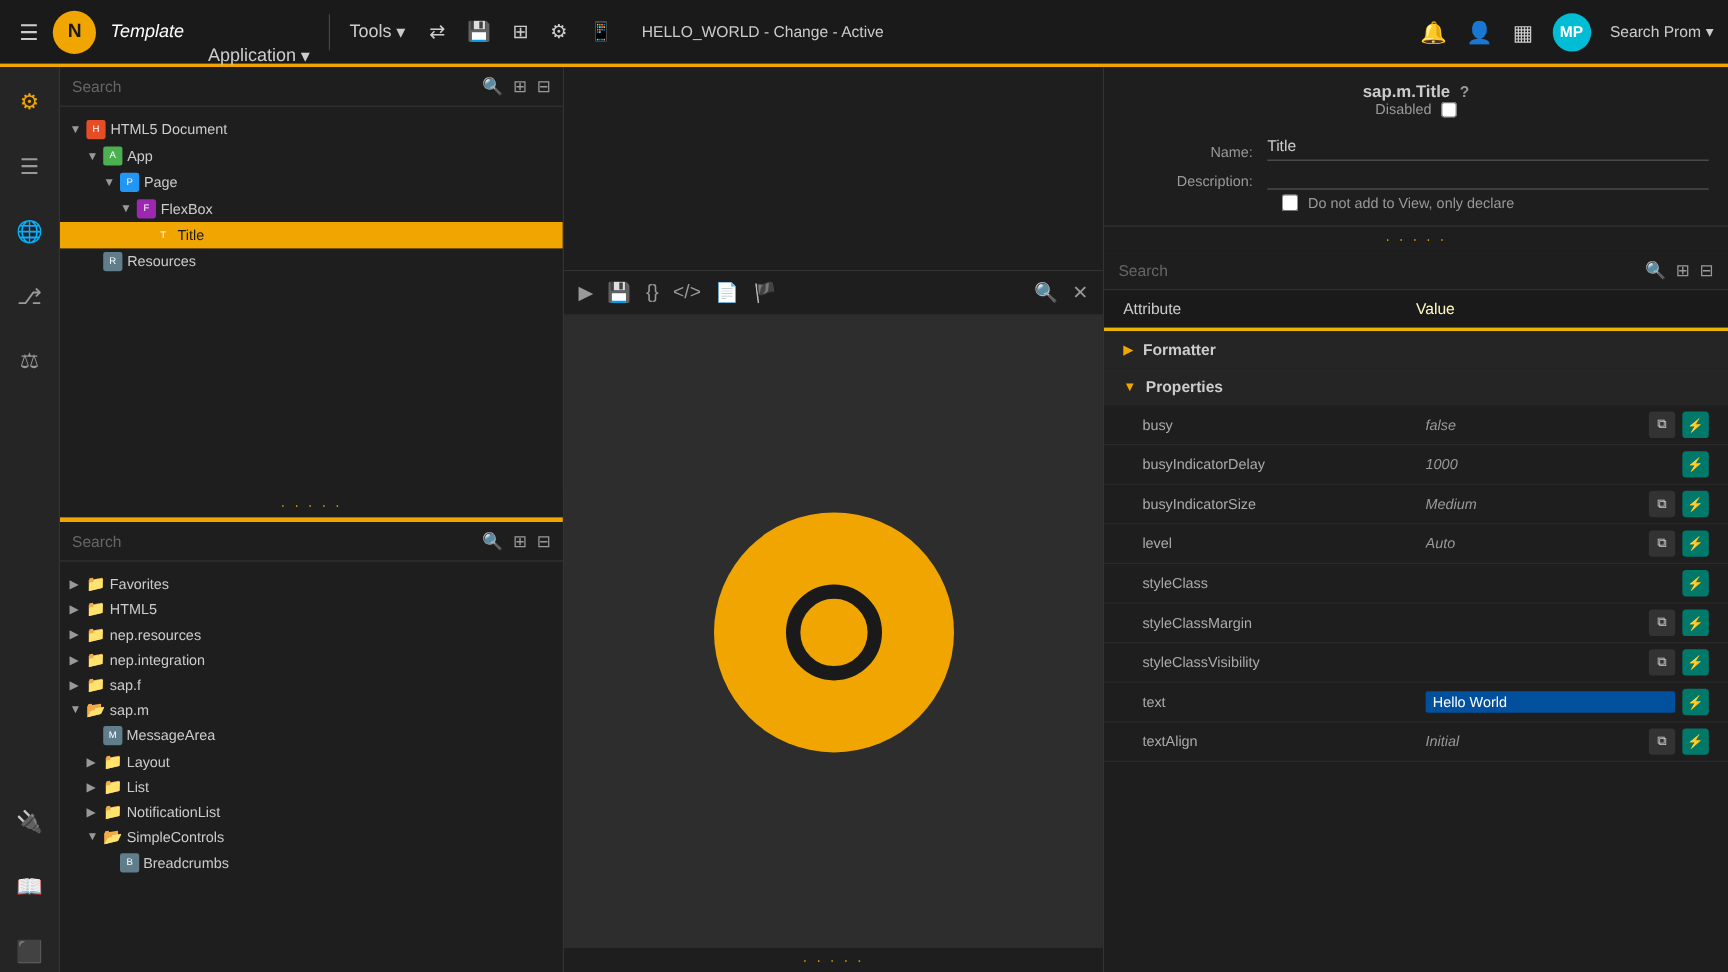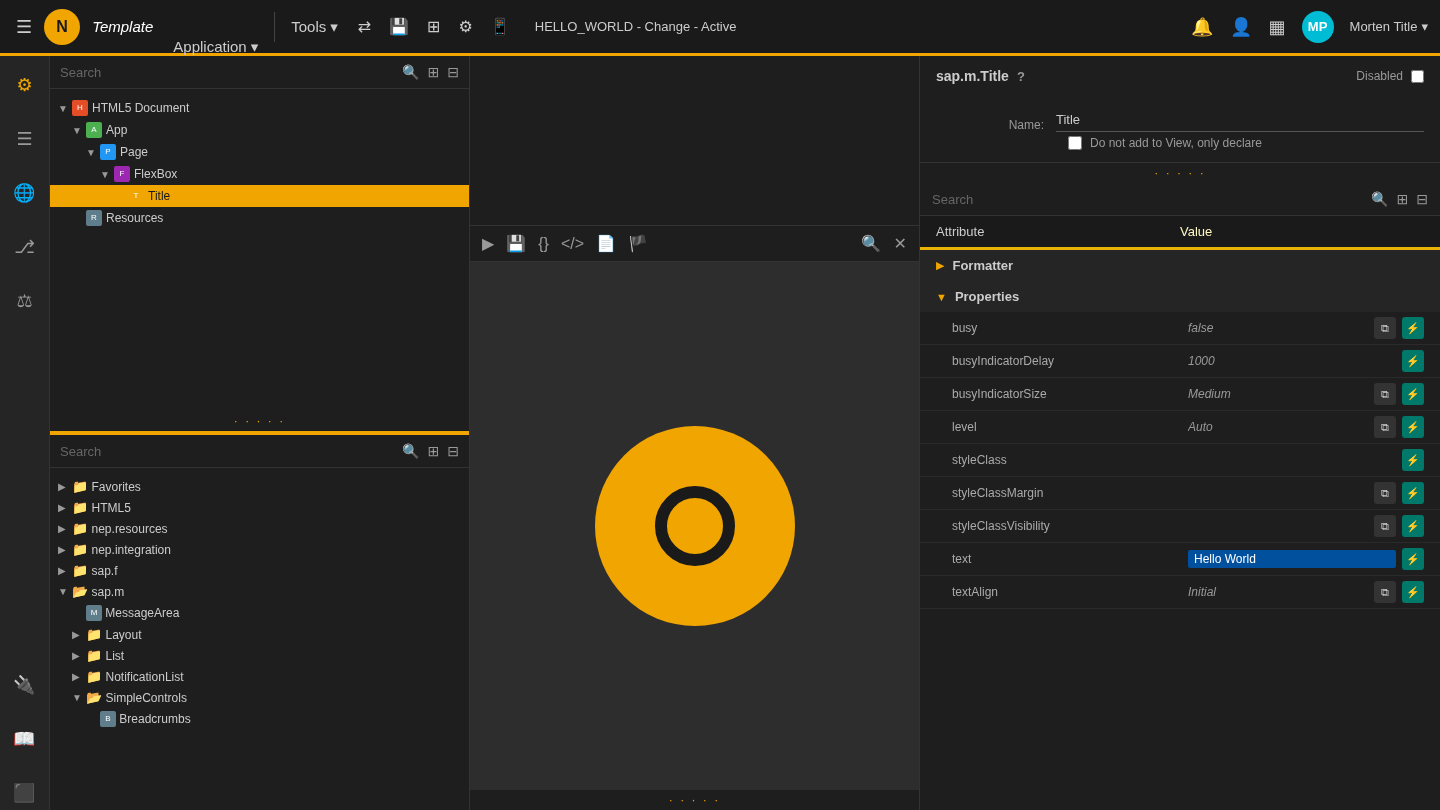--- a/index.html
+++ b/index.html
@@ -310,21 +310,22 @@
       flex-direction: column;
     }
     .right-panel-top {
       border-bottom: 1px solid #333;
       padding: 12px 16px;
     }
     .right-panel-header {
       display: flex;
       align-items: center;
       justify-content: space-between;
-      margin-bottom: 24px;
+      margin-bottom: 12px;
+      flex-direction: column;
     }
     .right-panel-title {
       display: flex;
       align-items: center;
       gap: 8px;
       font-size: 14px;
       color: #ccc;
       font-weight: 600;
     }
     .right-panel-title span.help {
@@ -548,21 +549,21 @@
     <span title="Deploy">⚙</span>
     <span title="Device">📱</span>
   </div>
   <span class="topbar-title">HELLO_WORLD - Change - Active</span>
   <div class="topbar-right">
     <span class="topbar-right-icon">🔔</span>
     <span class="topbar-right-icon">👤</span>
     <span class="topbar-right-icon">▦</span>
     <div class="topbar-avatar">MP</div>
     <div class="topbar-username">
-      <span>Morten Title</span>
+      <span>Search Prom</span>
       <span>▾</span>
     </div>
   </div>
 </div>
 
 <div class="main-layout">
 
   <div class="left-sidebar">
     <span class="sidebar-icon active">⚙</span>
     <span class="sidebar-icon">☰</span>
@@ -752,20 +753,24 @@
           </div>
           <div class="right-panel-disabled">
             <span>Disabled</span>
             <input type="checkbox" style="">
           </div>
         </div>
         <div class="form-row">
           <span class="form-label">Name:</span>
           <input class="form-input" type="text" value="Title" style="">
         </div>
+        <div class="form-row">
+          <span class="form-label">Description:</span>
+          <input class="form-input" type="text" style="">
+        </div>
         <div class="form-checkbox-row">
           <input type="checkbox" style="">
           <span class="form-checkbox-label">Do not add to View, only declare</span>
         </div>
       </div>
 
       <div class="right-panel-top-handle">
         <span class="drag-dots" style="color:#f0a500">· · · · ·</span>
       </div>
 

